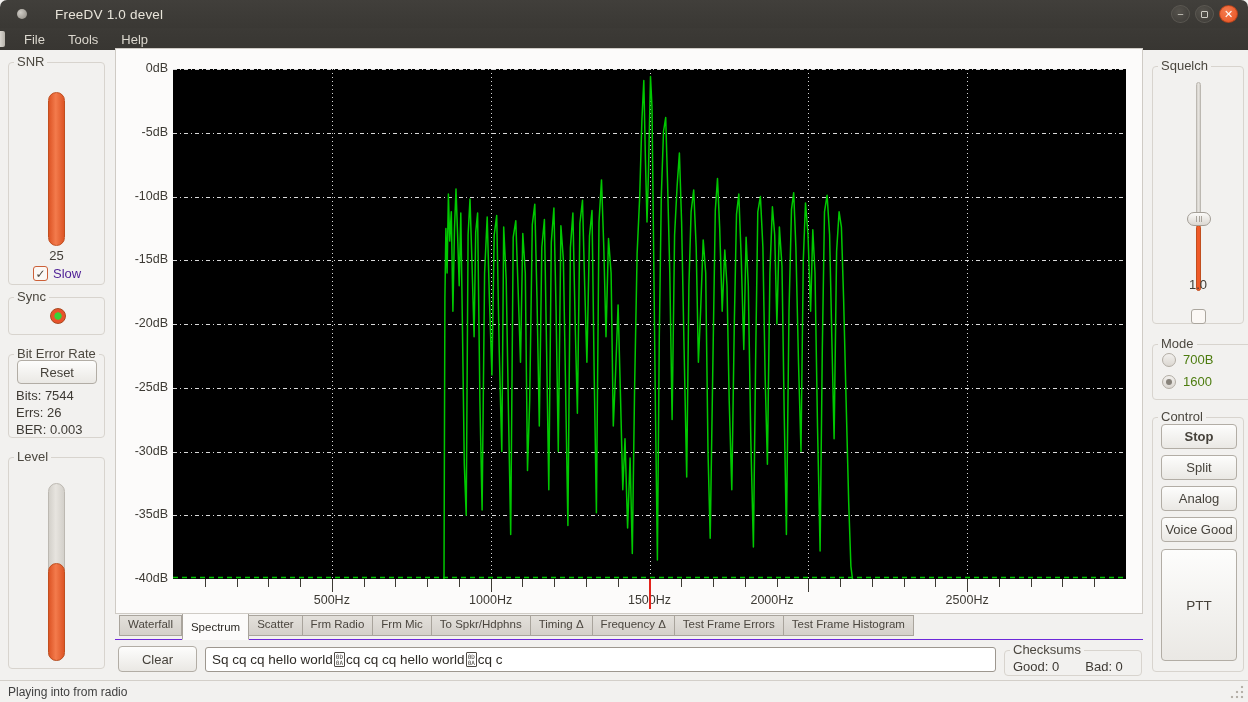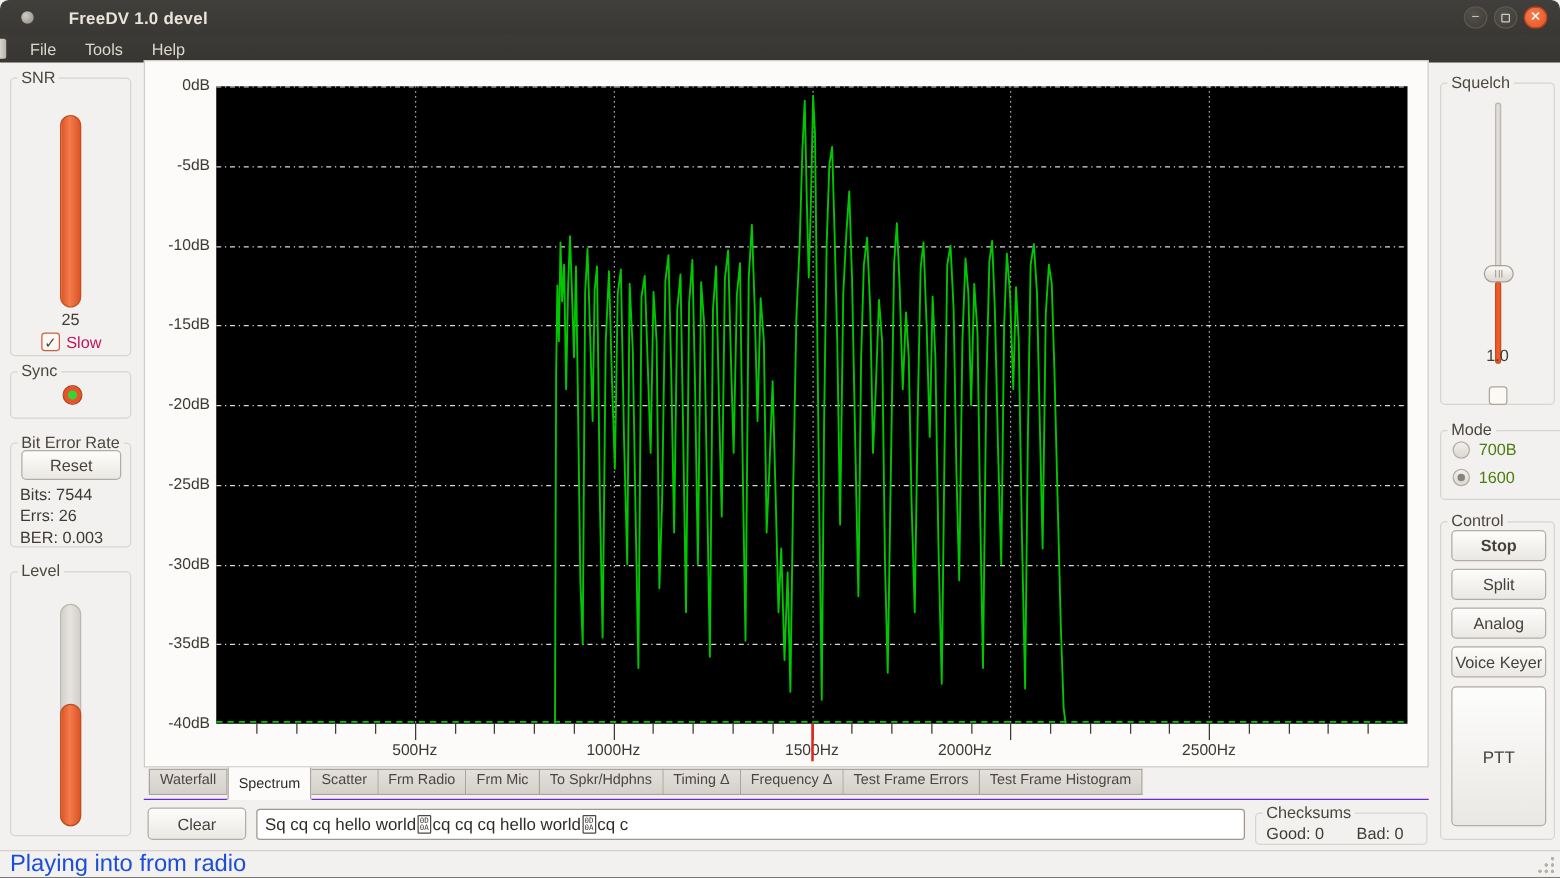--- a/index.html
+++ b/index.html
@@ -4,21 +4,21 @@
 <style>
   * { margin:0; padding:0; box-sizing:border-box; }
   html,body { width:1248px; height:702px; background:#4a4844; font-family:"Liberation Sans","DejaVu Sans",sans-serif; }
   .window { position:relative; width:1248px; height:702px; background:#f2f1ef; overflow:hidden; }
 
   
   .titlebar { position:absolute; left:0; top:0; width:100%; height:28px;
     background:linear-gradient(#413f3b,#3a3834); border-radius:7px 7px 0 0;
     display:flex; align-items:center; }
   .app-icon { width:10px; height:10px; border-radius:50%; background:radial-gradient(circle at 35% 35%, #cfccc6, #8b877f); margin-left:17px; }
-  .title-text { color:#e8e4da; font-weight:bold; font-size:13.5px; margin-left:15px; letter-spacing:.2px;padding-left:13px; }
+  .title-text { color:#e8e4da; font-weight:normal; font-size:13.5px; margin-left:15px; letter-spacing:.2px;padding-left:13px; }
   .win-controls { position:absolute; right:10px; top:5px; display:flex; gap:5px; }
   .win-btn { width:19px; height:18px; border-radius:50%; border:1px solid #5b5852;
     background:radial-gradient(circle at 40% 35%, #55524c, #3b3935); color:#cfccc4;
     display:flex; align-items:center; justify-content:center; font-size:11px; line-height:1; cursor:default; }
   .win-btn.close { background:radial-gradient(circle at 40% 35%, #f47d50, #e8501f); border-color:#b6431c; color:#fff; font-weight:bold; }
   .win-btn .sq { width:7px; height:7px; border:1.5px solid #cfccc4; border-radius:1px; }
 
   
   .menubar { position:absolute; left:0; top:28px; width:100%; height:22px;
     background:linear-gradient(#3c3a36,#383632); display:flex; align-items:center; }
@@ -84,21 +84,21 @@
   .radio { width:14px; height:14px; border-radius:50%; background:linear-gradient(#f2f0ed,#dbd7d1);
     border:1px solid #b2ada5; display:flex; align-items:center; justify-content:center; }
   .radio .dot { width:6px; height:6px; border-radius:50%; background:#87827a; }
   .radio-label { font-size:13px; color:#4d7c0f; }
   .ctl-btn { margin:6px 8px 0; height:25px; }
   .ptt-btn { margin:7px 8px 0; height:112px; font-size:13.5px; }
 
   
   .statusbar { position:absolute; left:0; top:680px; width:100%; height:22px;
     background:#f2f1ef; border-top:1px solid #d3cfc9; display:flex; align-items:center; }
-  .status-text { font-size:19px; color:#1d4ed8; margin-left:8px; }
+  .status-text { font-size:12px; color:#404040; margin-left:8px; }
   .resize-grip { position:absolute; right:4px; bottom:3px; width:14px; height:14px;
     background:
       radial-gradient(circle at 12px 12px, #b5b0a8 1.2px, transparent 1.6px),
       radial-gradient(circle at 12px 7px,  #b5b0a8 1.2px, transparent 1.6px),
       radial-gradient(circle at 7px 12px,  #b5b0a8 1.2px, transparent 1.6px),
       radial-gradient(circle at 12px 2px,  #b5b0a8 1.2px, transparent 1.6px),
       radial-gradient(circle at 2px 12px,  #b5b0a8 1.2px, transparent 1.6px),
       radial-gradient(circle at 7px 7px,   #b5b0a8 1.2px, transparent 1.6px); }
 </style>
 </head>
@@ -126,21 +126,21 @@
         <div class="menu-item">Help</div>
       </div>
   </div>
 
   <div class="group" style="left:8px; top:62px; width:97px; height:223px;">
     <div class="group-label">SNR</div>
     <div class="gauge gauge-orange" style="left:39px; top:29px; height:154px;"></div>
     <div class="small-val" style="top:185px;">25</div>
     <div class="chk-row" style="left:24px; top:203px;">
       <div class="checkbox checked">✓</div>
-      <span style="font-size:13px;color:#be185d;">Slow</span>
+      <span style="font-size:13px;color:#4c1d95;">Slow</span>
     </div>
   </div>
 
   <div class="group" style="left:8px; top:297px; width:97px; height:38px;">
     <div class="group-label">Sync</div>
     <div class="led" style="left:41px; top:10px;"></div>
   </div>
 
   <div class="group" style="left:8px; top:354px; width:97px; height:84px;">
     <div class="group-label">Bit Error Rate</div>
@@ -293,21 +293,21 @@
         </div>
       </div>
   </div>
 
   <div class="group" style="left:1152px; top:417px; width:92px; height:255px;">
     <div class="group-label">Control</div>
     <div id="control-buttons">
         <button class="btn ctl-btn" style="width: 76px; font-weight: bold;">Stop</button>
         <button class="btn ctl-btn" style="width: 76px;">Split</button>
         <button class="btn ctl-btn" style="width: 76px;">Analog</button>
-        <button class="btn ctl-btn" style="width: 76px;">Voice Keyer</button>
+        <button class="btn ctl-btn" style="width: 76px;">Voice Good</button>
       </div>
     <button class="btn ptt-btn" style="width:76px;">PTT</button>
   </div>
 
   <div class="statusbar">
     <span class="status-text">Playing into from radio</span>
     <div class="resize-grip"></div>
   </div>
 
 </div>

